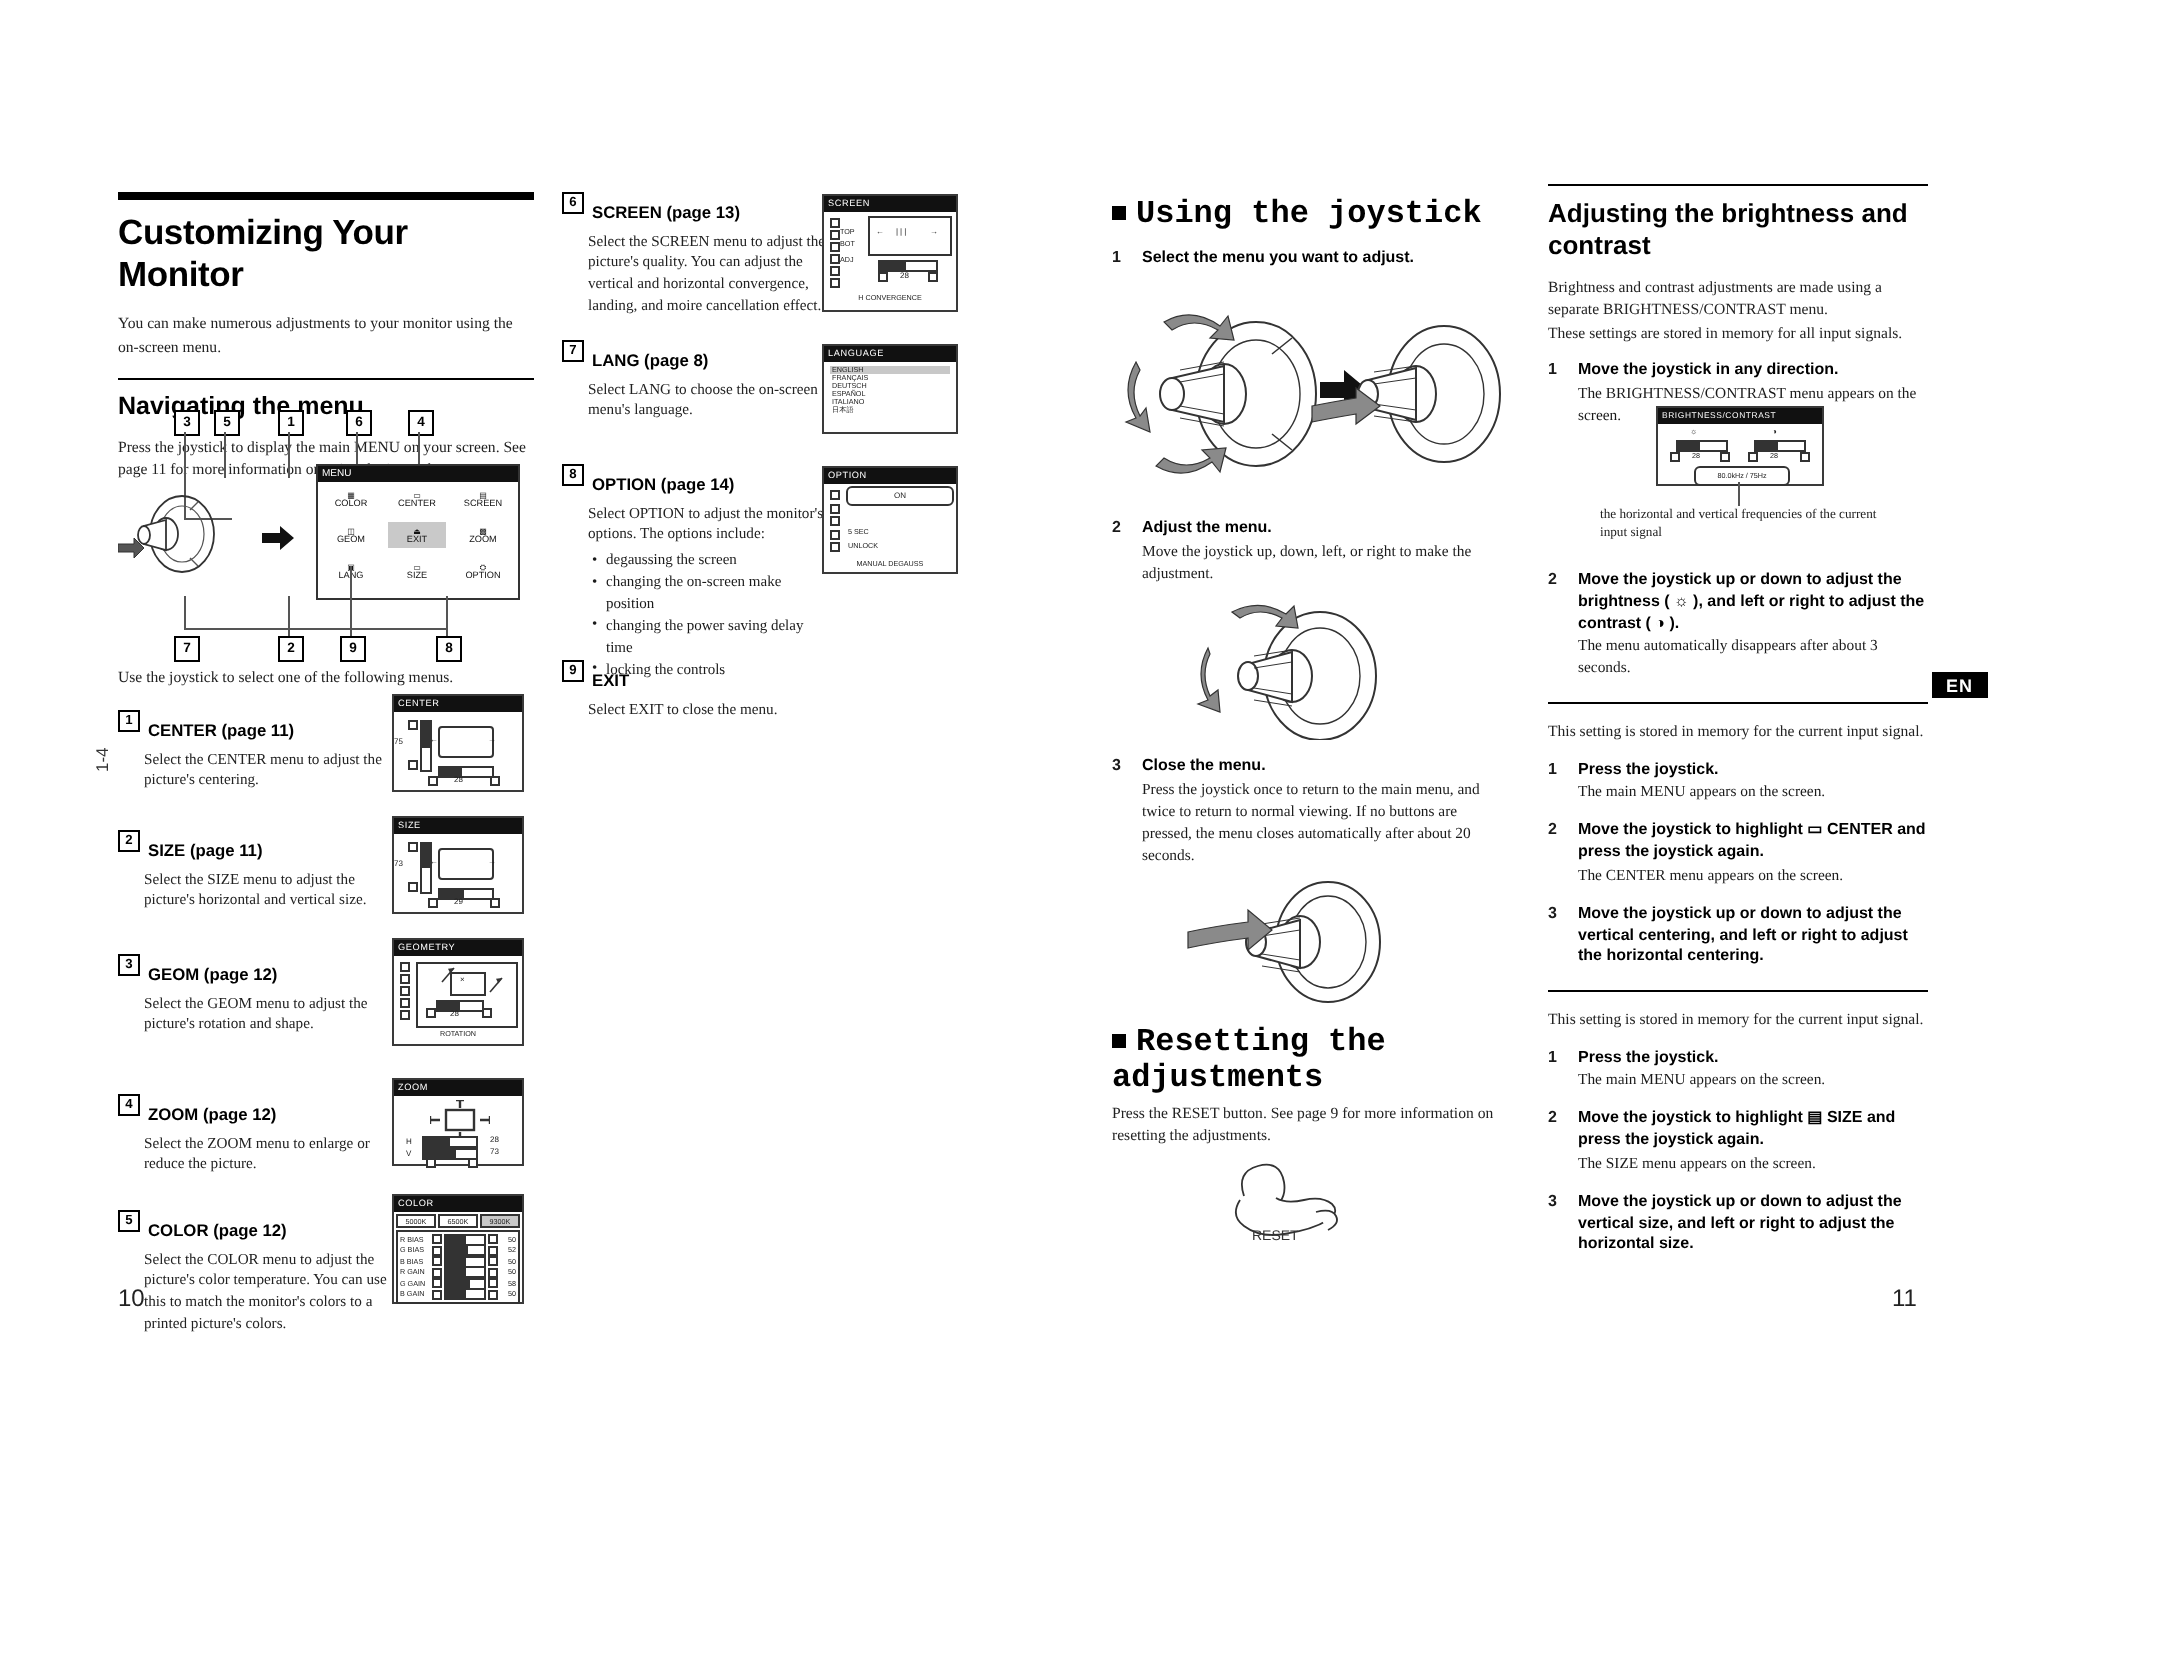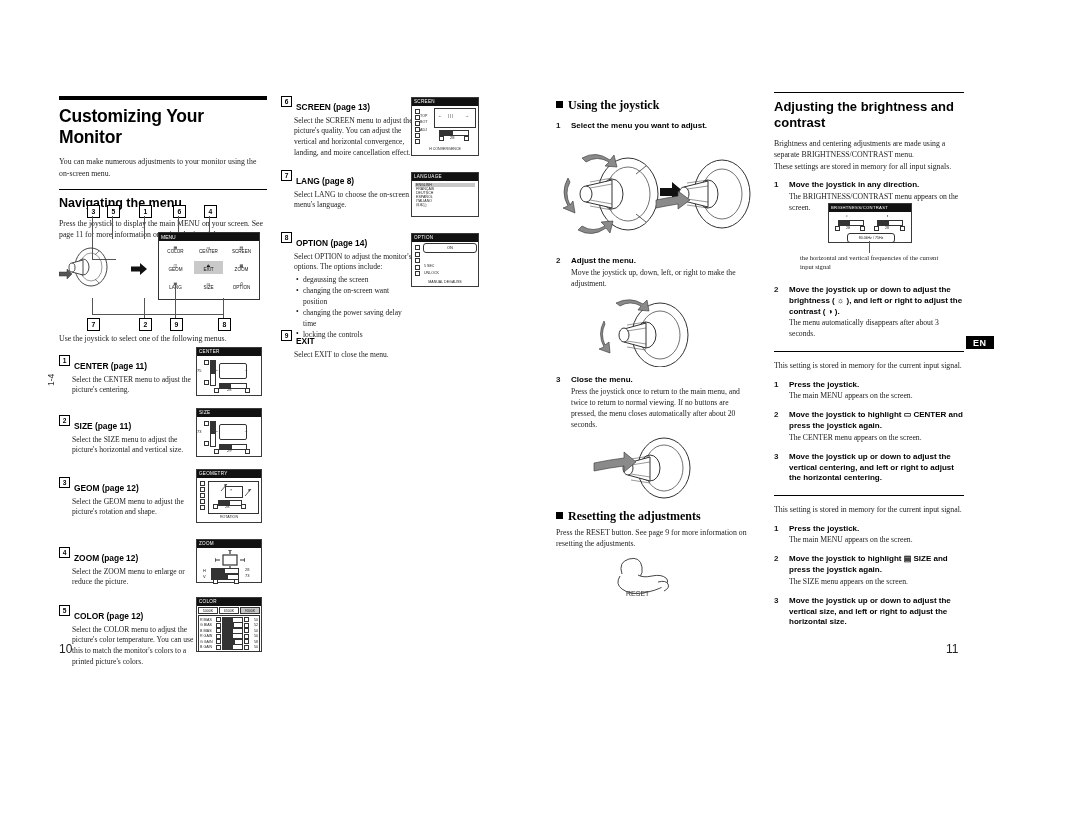--- a/index.html
+++ b/index.html
@@ -30,21 +30,21 @@
   .itm ul{margin:2px 0 0 22px;padding:0;font-size:7.5px;line-height:1.42;}
   .itm ul li{margin:0 0 0.5px 0;list-style:none;position:relative;}
   .itm ul li:before{content:"•";position:absolute;left:-7px;top:-0.5px;}
 
   
   .step{position:relative;margin-top:8px;padding-left:15px;}
   .step .n{position:absolute;left:0;top:0;font-family:"Liberation Sans",sans-serif;font-weight:bold;font-size:8px;}
   .step .sb{font-family:"Liberation Sans",sans-serif;font-weight:bold;font-size:8px;line-height:1.35;color:#000;display:block;}
   .step .sd{font-size:7.7px;line-height:1.42;margin-top:1px;display:block;}
 
-  .sqhead{font-family:Liberation Serif, serif;font-weight:bold;font-size:12px;color:#000;margin-top:4px;}
+  .sqhead{font-family:Liberation Mono, monospace;font-weight:bold;font-size:16px;color:#000;margin-top:4px;}
   .sqhead .sq{display:inline-block;width:7px;height:7px;background:#000;margin-right:5px;vertical-align:1px;}
 
   
   .osd{position:absolute;border:0.9px solid #3a3a3a;background:#fff;}
   .osd .bar{background:#111;color:#fff;font-family:"Liberation Sans",sans-serif;
             font-size:4.6px;letter-spacing:0.3px;padding:1px 2px;height:6px;line-height:6px;}
   .osd .bdy{position:relative;height:calc(100% - 8px);}
   .tiny{font-family:"Liberation Sans",sans-serif;font-size:4px;color:#222;}
   .mini{font-family:"Liberation Sans",sans-serif;font-size:3.6px;color:#222;}
   .sl{position:absolute;height:4px;border:0.7px solid #333;background:#fff;}
@@ -421,21 +421,21 @@
       <div class="mini" style="padding:0 1px;">日本語</div>
     </div>
   </div>
 
   <div class="col" style="left:281px;top:232px;width:130px;">
     <div class="itm" style="margin-top:0;">
       <span class="numbox">8</span><span class="ttl">OPTION (page 14)</span>
       <div class="desc body">Select OPTION to adjust the monitor's options. The options include:</div>
       <ul>
         <li>degaussing the screen</li>
-        <li>changing the on-screen want position</li>
+        <li>changing the on-screen make position</li>
         <li>changing the power saving delay time</li>
         <li>locking the controls</li>
       </ul>
     </div>
   </div>
   <div class="osd" style="left:411px;top:233px;width:66px;height:52px;">
     <div class="bar">OPTION</div>
     <div class="bdy">
       <div class="sq3" style="left:3px;top:3px;"></div>
       <div class="sq3" style="left:3px;top:10px;"></div>
@@ -547,21 +547,21 @@
           <path d="M46 26 q8 -2 10 2 q2 4 -4 7"></path>
         </g>
         <text x="14" y="40" font-family="Liberation Sans, sans-serif" font-size="7" fill="#333">RESET</text>
       </svg>
     </div>
   </div>
 
   <div class="col c4">
     <div class="rule"></div>
     <div class="h2" style="margin-top:6px;font-size:13px;">Adjusting the brightness and contrast</div>
-    <div class="body" style="margin-top:8px;">Brightness and centering adjustments are made using a separate BRIGHTNESS/CONTRAST menu.</div>
+    <div class="body" style="margin-top:8px;">Brightness and contrast adjustments are made using a separate BRIGHTNESS/CONTRAST menu.</div>
     <div class="body">These settings are stored in memory for all input signals.</div>
 
     <div class="step">
       <span class="n">1</span>
       <span class="sb">Move the joystick in any direction.</span>
       <span class="sd">The BRIGHTNESS/CONTRAST menu appears on the screen.</span>
     </div>
   </div>
 
   <div class="osd" style="left:828px;top:203px;width:82px;height:38px;">

